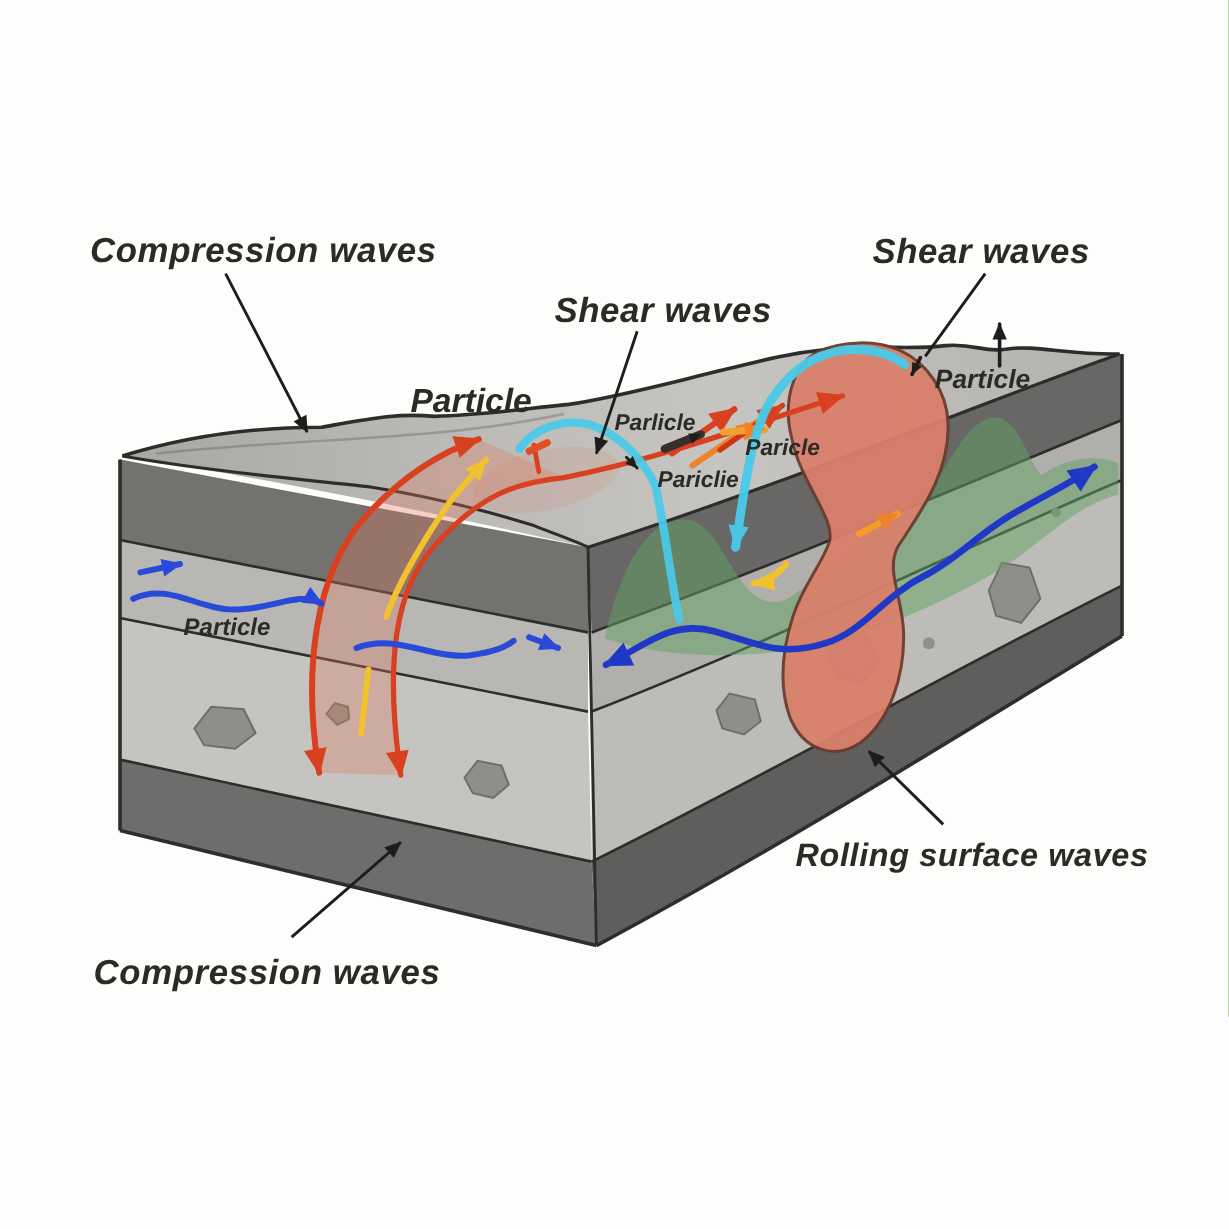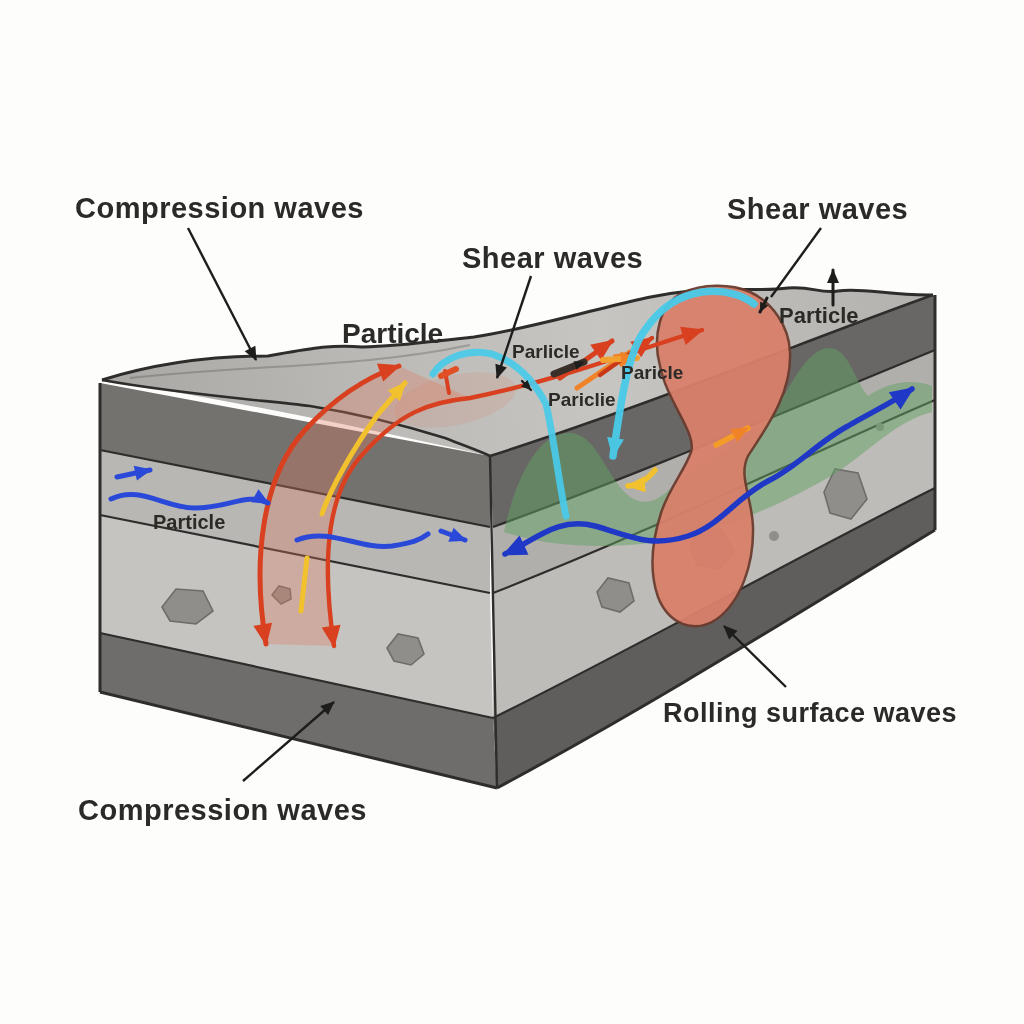--- a/index.html
+++ b/index.html
@@ -1,17 +1,17 @@
 <!DOCTYPE html>
 <html><head>
 <meta charset="utf-8">
 <style>
   html,body{margin:0;padding:0;background:#ffffff;}
   .stage{position:relative;width:1024px;height:1024px;background:#4d7c0f;overflow:hidden;
-         font-family:"Liberation Sans","DejaVu Sans",sans-serif;}
+         font-family:"Liberation Sans","DejaVu Sans",sans-serif;font-style:italic;}
   svg{display:block}
   text{font-family:"Liberation Sans","DejaVu Sans",sans-serif;fill:#2b2a27;}
   .lbl-big{font-size:29px;font-weight:600;letter-spacing:.5px;}
   .lbl-med{font-size:28px;font-weight:600;}
   .lbl-right{font-size:22px;font-weight:600;}
   .lbl-left{font-size:20px;font-weight:600;}
   .lbl-sm{font-size:19px;font-weight:600;}
   .edge{fill:none;stroke:#2e2d2b;}
   .leader{fill:none;stroke:#1d1d1b;stroke-width:2.4;}
   .rock{stroke:#6e6d69;stroke-width:1.6;}

